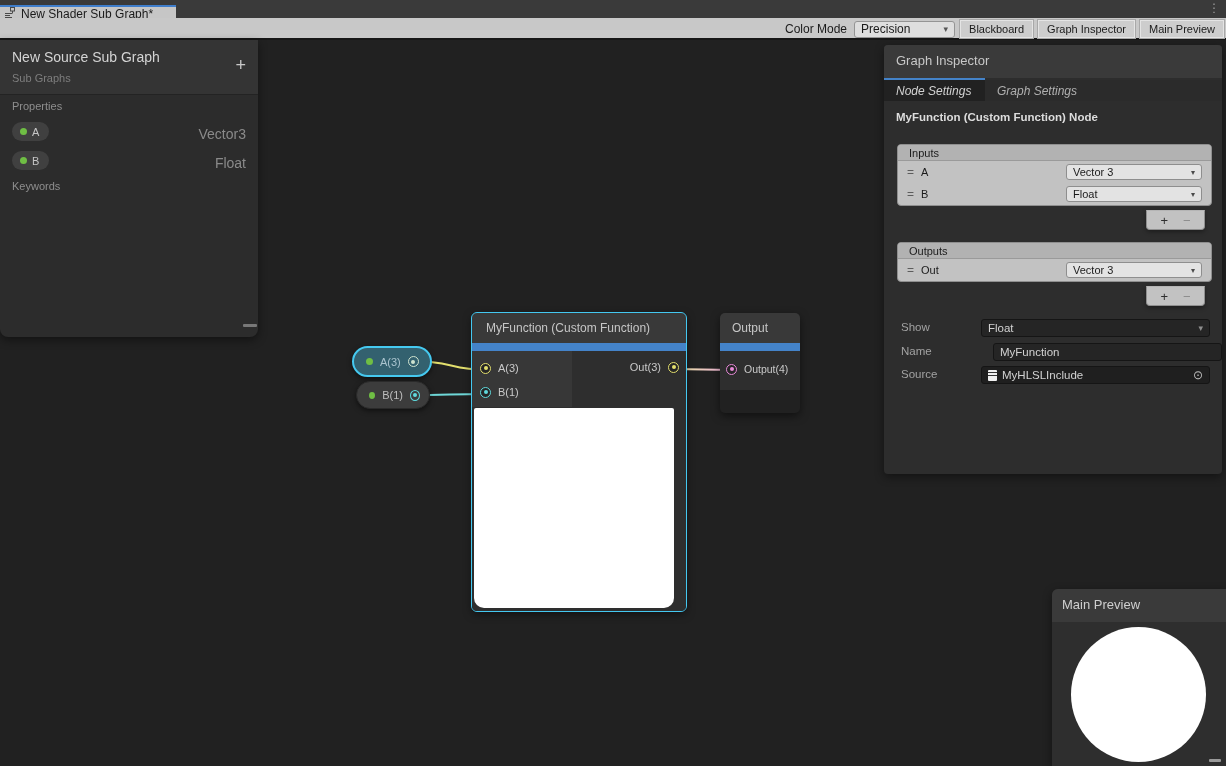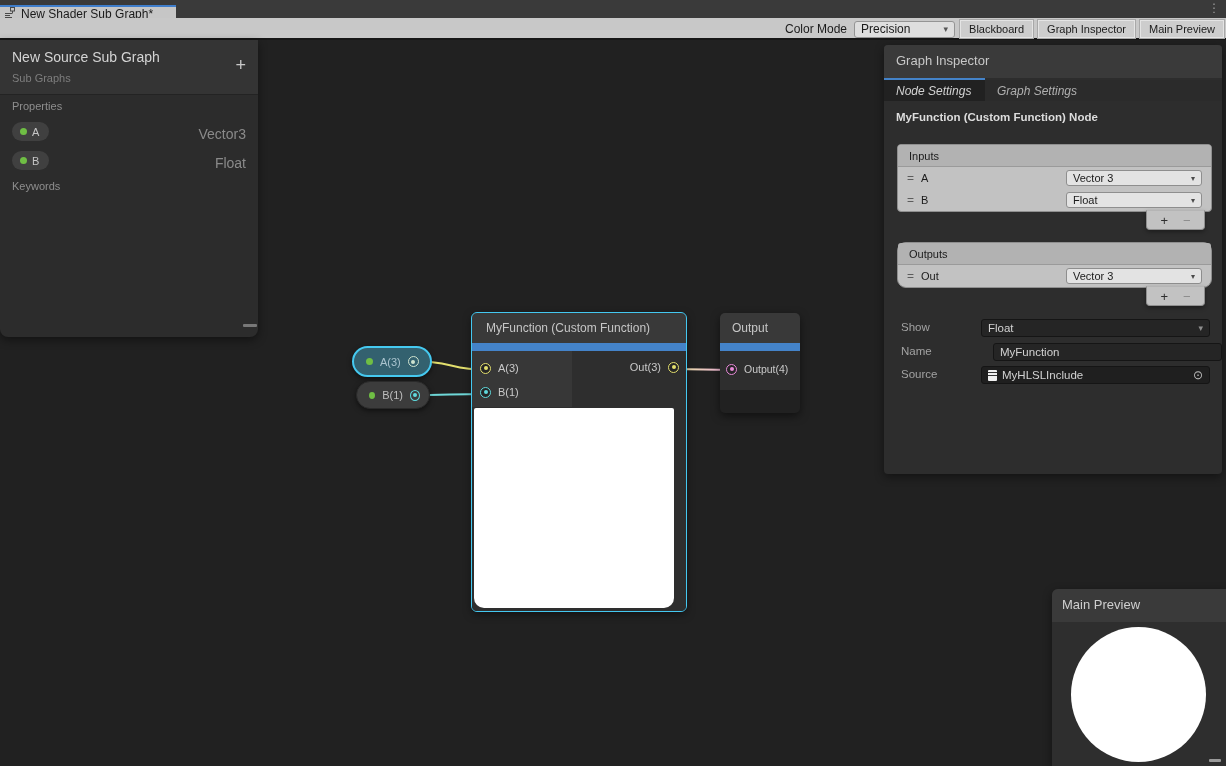--- a/index.html
+++ b/index.html
@@ -101,21 +101,21 @@
   .gi-header { left:0; top:0; width:338px; height:33px; background:#3a3a3a; border-radius:4px 4px 0 0; }
   .gi-title { left:12px; top:8px; font-size:13px; color:#c8c8c8; }
   .gi-underline { left:0; top:33px; width:101px; height:2px; background:#4483c9; }
   .gi-tabrow { left:0; top:35px; width:338px; height:21px; background:#2b2b2b;font-style:italic; }
   .gi-tab { height:21px; display:flex; align-items:center; padding:0 12px; font-size:12px; }
   .gi-tab.active { background:#212121; color:#d2d2d2; }
   .gi-tab.inactive { background:#2b2b2b; color:#b0b0b0; }
   .gi-nodetitle { left:12px; top:66px; font-size:11.5px; font-weight:bold; color:#dddddd; }
 
   .ulist { background:#c2c2c2; border:1px solid #8f8f8f; border-radius:4px; font-size:11px; color:#1b1b1b; }
-  .ulist-h { height:22px; background:#b2b2b2; border-bottom:1px solid #9a9a9a; border-radius:3px 3px 0 0; display:flex; align-items:center; padding:0 11px; }
+  .ulist-h { height:16px; background:#b2b2b2; border-bottom:1px solid #9a9a9a; border-radius:3px 3px 0 0; display:flex; align-items:center; padding:0 11px; }
   .ulist-row { height:22px; display:flex; align-items:center; padding:0 9px 0 9px; gap:8px; }
   .drag-h { color:#5c5c5c; font-size:12px; letter-spacing:-1px; }
   .row-name { flex:1; }
   .ldrop {
     width:136px; height:16px; background:#e3e3e3; border:1px solid #8e8e8e; border-radius:3px;
     display:flex; align-items:center; justify-content:space-between; padding:0 6px; font-size:11px;gap:32px;
   }
   .ldrop .arrow { color:#4a4a4a; font-size:8px; }
   .ulist-foot {
     background:#c2c2c2; border:1px solid #8f8f8f; border-top:1px solid #b5b5b5; border-radius:0 0 4px 4px;
@@ -294,21 +294,21 @@
         <span>Float</span>
         <span class="arrow">▾</span>
       </div>
     </div>
   </div>
   <div class="abs ulist-foot" style="left:262px; top:165px;">
     <span>+</span>
     <span style="color:#8a8a8a;">−</span>
   </div>
 
-  <div class="abs ulist" style="left:13px; top:197px; width:315px;border-radius:9px;">
+  <div class="abs ulist" style="left:13px; top:197px; width:315px;">
     <div class="ulist-h">Outputs</div>
     <div class="ulist-row">
       <span class="drag-h">=</span>
       <span class="row-name">Out</span>
       <div class="ldrop">
         <span>Vector 3</span>
         <span class="arrow">▾</span>
       </div>
     </div>
   </div>

